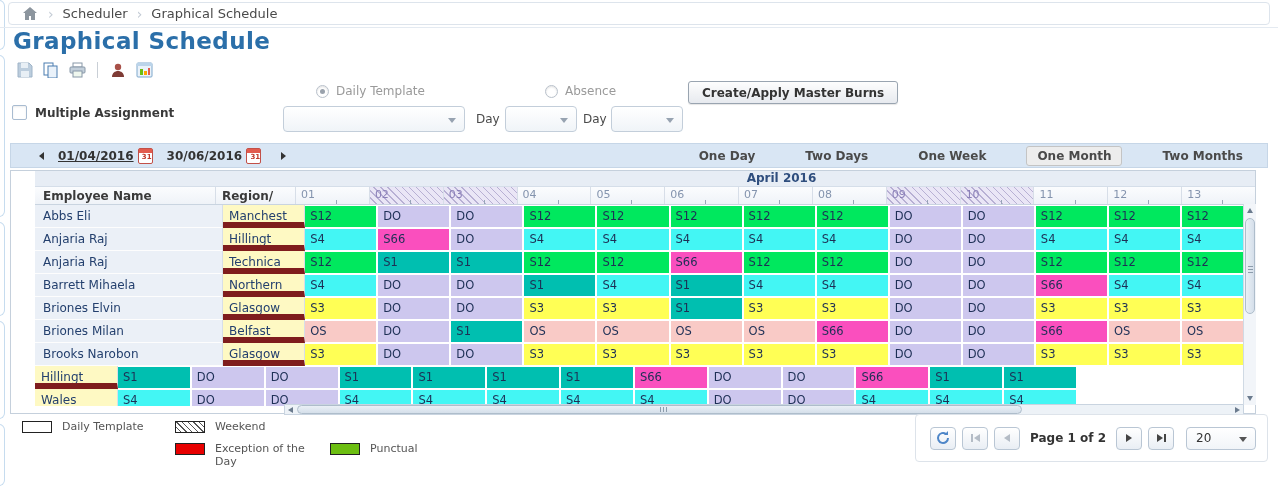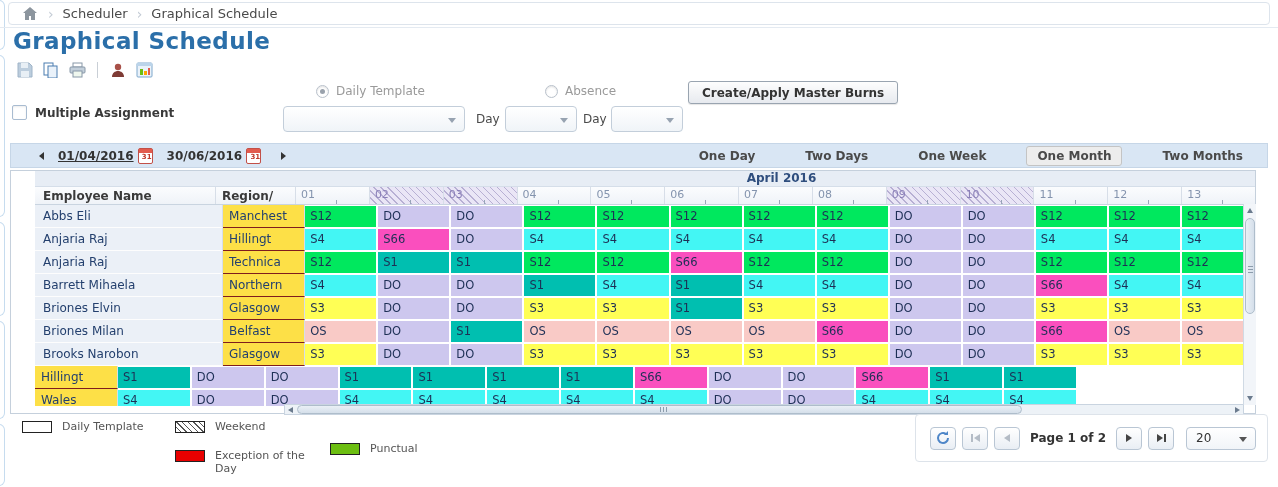--- a/index.html
+++ b/index.html
@@ -60,21 +60,21 @@
   .h-reg{width:83px;font-size:12px;font-weight:bold;color:#3a3a3a;line-height:18px;padding-left:6px;box-sizing:border-box;}
   .day-h{width:calc(960px / 13);position:relative;font-size:11px;color:#8494AE;line-height:15px;padding-left:5px;
          box-sizing:border-box;border-left:1px solid #D7DEE8;}
   .day-h.weekend{color:#8A7FB8;background:#EAE6F6;
       background-image:repeating-linear-gradient(45deg,transparent 0 4px,rgba(122,110,170,.45) 4px 5px);}
   .day-h .tick{position:absolute;bottom:0;left:55%;width:1px;height:4px;background:#98A5B8;}
   .rows{position:relative;height:201px;overflow:hidden;}
   .row{display:flex;height:23px;}
   .c-emp{width:190px;background:#EBF0F7;border-bottom:1px solid #FDFDFD;border-right:1px solid #D7DEE8;
          font-size:12px;color:#24406E;line-height:22px;padding-left:8px;box-sizing:border-box;white-space:nowrap;overflow:hidden;}
-  .c-reg{width:83px;background:#fde047;border-bottom:1px solid #7f1d1d;border-right:1px solid #D7DEE8;
+  .c-reg{width:83px;background:#fef9c3;border-bottom:6px solid #7f1d1d;border-right:1px solid #D7DEE8;
          font-size:12px;color:#24406E;line-height:22px;padding-left:6px;box-sizing:border-box;white-space:nowrap;overflow:hidden;}
   .c-day{width:calc(960px / 13);box-sizing:border-box;padding:1px 2px 1px 0;cursor:pointer;}
   .c-day .blk{height:21px;line-height:21px;padding-left:5px;font-size:11.5px;color:#1D2F55;}
 
   
   .hscroll{position:absolute;left:273px;top:233px;width:960px;height:11px;background:#EDF2F7;border:1px solid #C9D4E0;box-sizing:border-box;}
   .hthumb{position:absolute;left:12px;top:0px;width:725px;height:9px;background:linear-gradient(#EAF0F6,#D5DFEA);
           border:1px solid #AEBDCB;border-radius:5px;box-sizing:border-box;}
   .hgrip{position:absolute;left:50%;top:1px;width:9px;height:5px;
          background:repeating-linear-gradient(90deg,#8C9CAC 0 1px,transparent 1px 3px);}
@@ -656,21 +656,21 @@
 
   <div class="legend" id="legend">
       <div class="lg-item" style="left: 2px; top: 2px;">
         <span class="swatch" style="background: rgb(255, 255, 255);"></span>
         <span class="lg-label" style="max-width: 112px;">Daily Template</span>
       </div>
       <div class="lg-item" style="left: 155px; top: 2px;">
         <span class="swatch hatch"></span>
         <span class="lg-label" style="max-width: 112px;">Weekend</span>
       </div>
-      <div class="lg-item" style="left: 155px; top: 24px; margin-top: 7px;">
+      <div class="lg-item" style="left: 155px; top: 24px;">
         <span class="swatch" style="background: rgb(232, 0, 0);"></span>
         <span class="lg-label" style="max-width: 112px;">Exception of the Day</span>
       </div>
       <div class="lg-item" style="left: 310px; top: 24px;">
         <span class="swatch" style="background: rgb(108, 190, 17);"></span>
         <span class="lg-label" style="max-width: 112px;">Punctual</span>
       </div>
     </div>
 
   <div class="pager">

